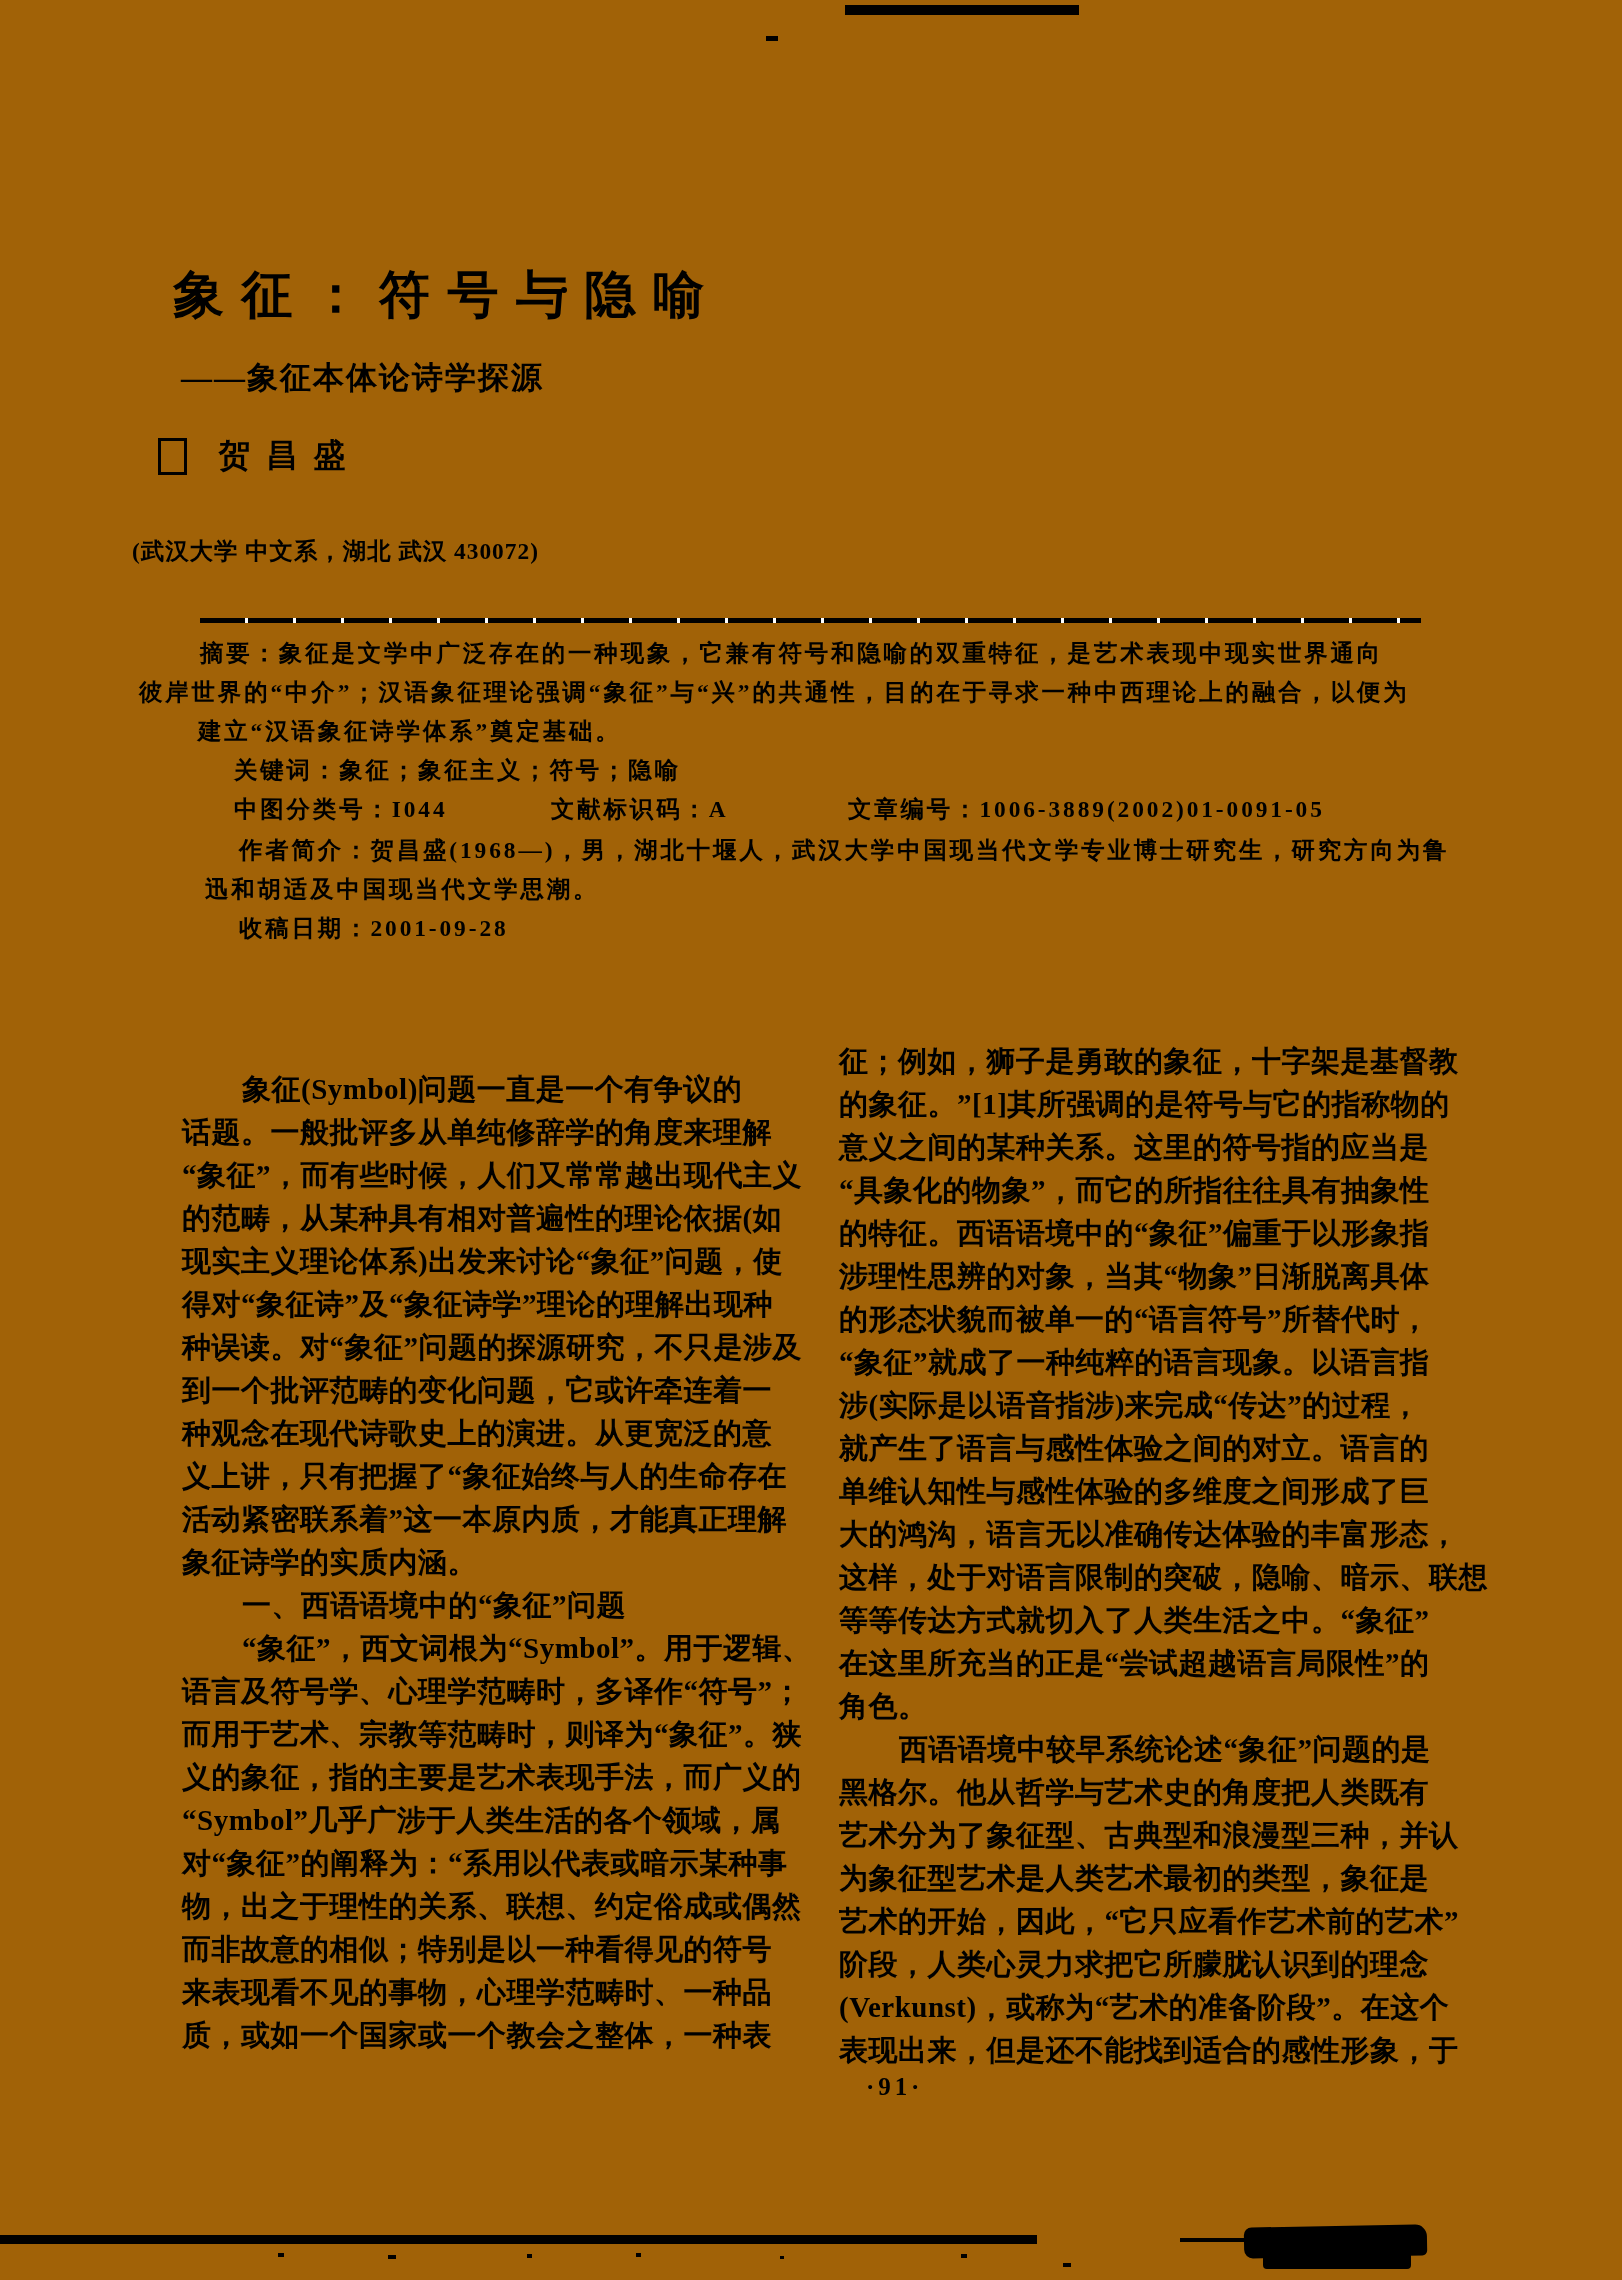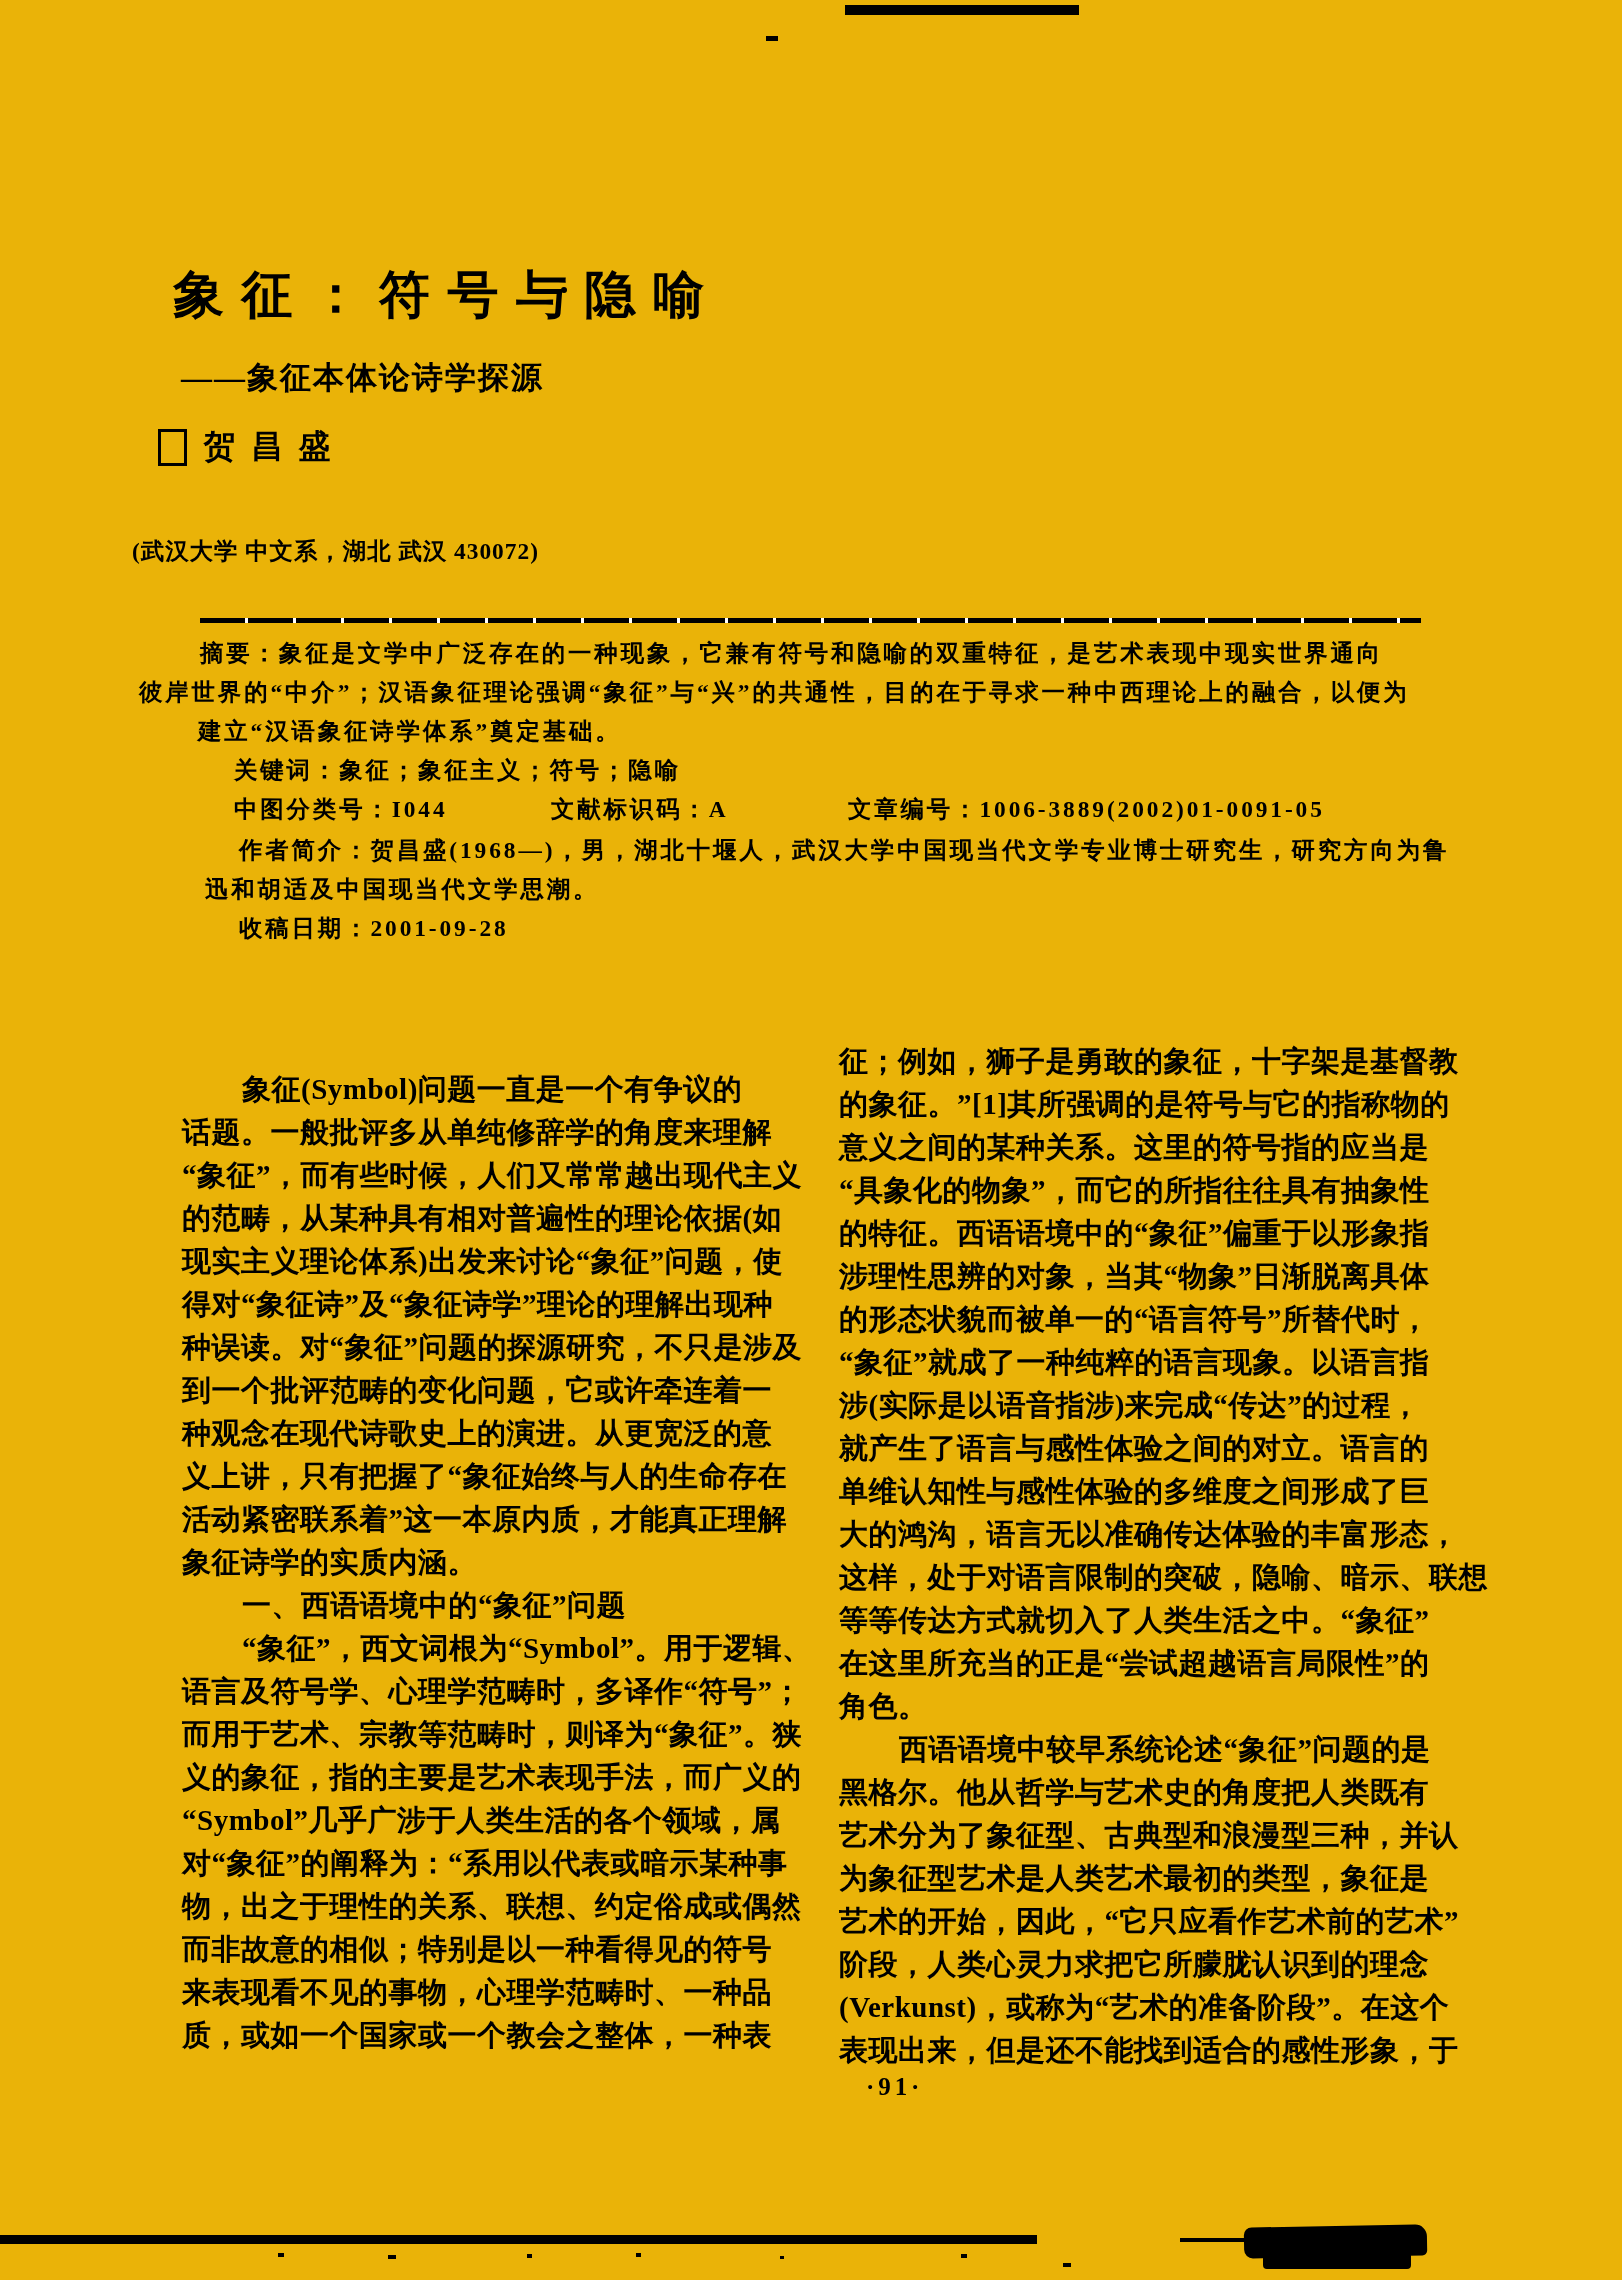--- a/index.html
+++ b/index.html
@@ -1,35 +1,35 @@
 <!DOCTYPE html>
 <html><head>
 <meta charset="utf-8">
 <style>
   html,body{margin:0;padding:0;background:#e8e8e8;}
   .page{
     position:relative;
     width:1623px;height:2280px;
-    background:#eab308;
+    background:#a16207;
     font-family:"Liberation Serif","DejaVu Serif",serif;
     color:#000;
     overflow:hidden;
   }
   
   .page-title{
     position:absolute;left:173px;top:261px;
     font-size:51px;font-weight:bold;letter-spacing:17.6px;white-space:nowrap;
   }
   .page-subtitle{
     position:absolute;left:181px;top:357px;
     font-size:31px;font-weight:bold;letter-spacing:2px;white-space:nowrap;
   }
   .author-row{
-    position:absolute;left:158px;top:425px;
-    display:flex;align-items:center;gap:16px;text-align:right;
+    position:absolute;left:158px;top:434px;
+    display:flex;align-items:center;gap:31px;text-align:right;
   }
   .author-box{width:23.4px;height:31px;border:3.9px solid #000;}
   .author-name{font-size:32px;font-weight:600;letter-spacing:15.6px;white-space:nowrap;}
   .affiliation{
     position:absolute;left:132px;top:535px;
     font-size:23.4px;font-weight:bold;letter-spacing:1px;white-space:nowrap;
   }
   
   .abstract-rule{
     position:absolute;left:200px;top:618px;width:1221px;height:4.9px;

